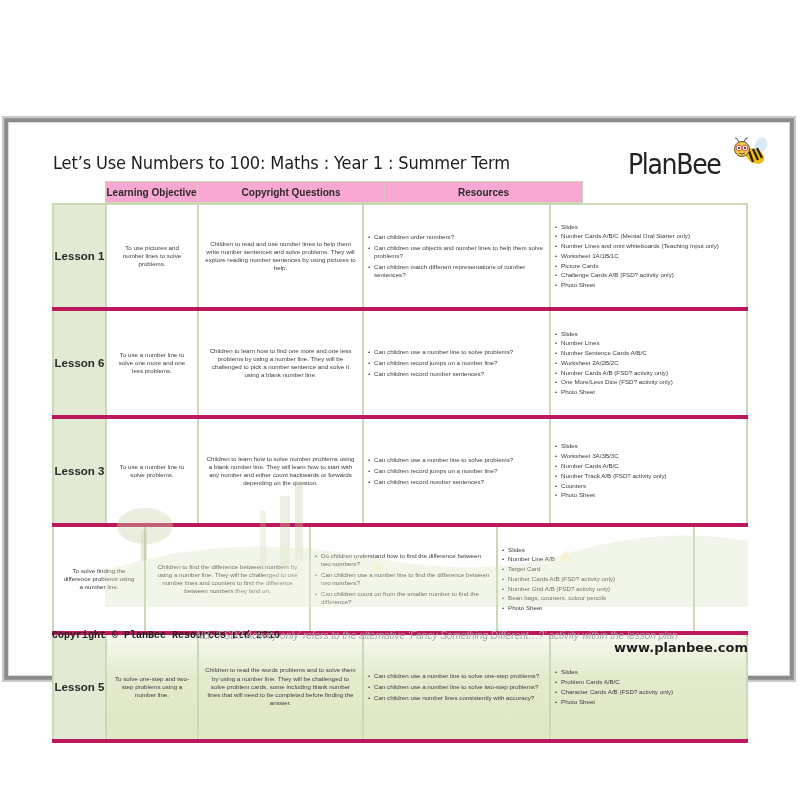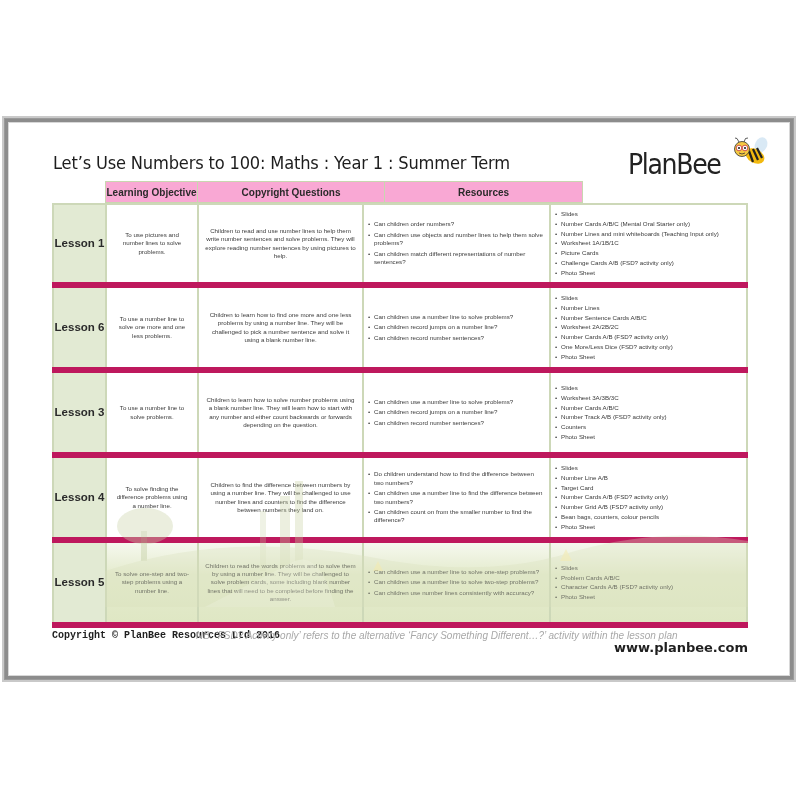--- a/index.html
+++ b/index.html
@@ -47,22 +47,22 @@
   }
   .hcell {
     background: #f9a8d4; border: 1.5px solid #c9d6b0; border-right: none;
     display: flex; align-items: center; justify-content: center;
     font-size: 10px; font-weight: bold; color: #2a2a2a;
   }
   .hcell:last-child { border-right: 1.5px solid #c9d6b0; }
 
   .rows { position: absolute; left: 0; top: 22px; width: 696px; }
   .row {
-    display: flex; height: 85px;
-    border-bottom: 6px solid #be185d;
+    display: flex; height: 108px;
+    border-bottom: 4px solid #be185d;
   }
   .row:first-child { border-top: 2px solid #cdd8b8; }
   .cell {
     border-left: 2px solid #cdd8b8;
     position: relative;
     font-size: 6.2px; line-height: 8.2px; color: #3a3a3a;
   }
   .cell:last-child { border-right: 2px solid #cdd8b8; }
   .lesson {
     width: 53px; background: #e2ead3;
@@ -203,21 +203,20 @@
           <li>Worksheet 3A/3B/3C</li>
           <li>Number Cards A/B/C</li>
           <li>Number Track A/B (FSD? activity only)</li>
           <li>Counters</li>
           <li>Photo Sheet</li>
         </ul>
       </div>
     </div>
 
     <div class="row">
-      <div class="cell lesson">Lesson 4</div>
       <div class="cell objective">
           <span>To solve finding the difference problems using a number line.</span>
         </div>
       <div class="cell overview">
           <span>Children to find the difference between numbers by using a number line. They will be challenged to use number lines and counters to find the difference between numbers they land on.</span>
         </div>
       <div class="cell assessment">
         <ul class="bullets">
           <li>Do children understand how to find the difference between two numbers?</li>
           <li>Can children use a number line to find the difference between two numbers?</li>

